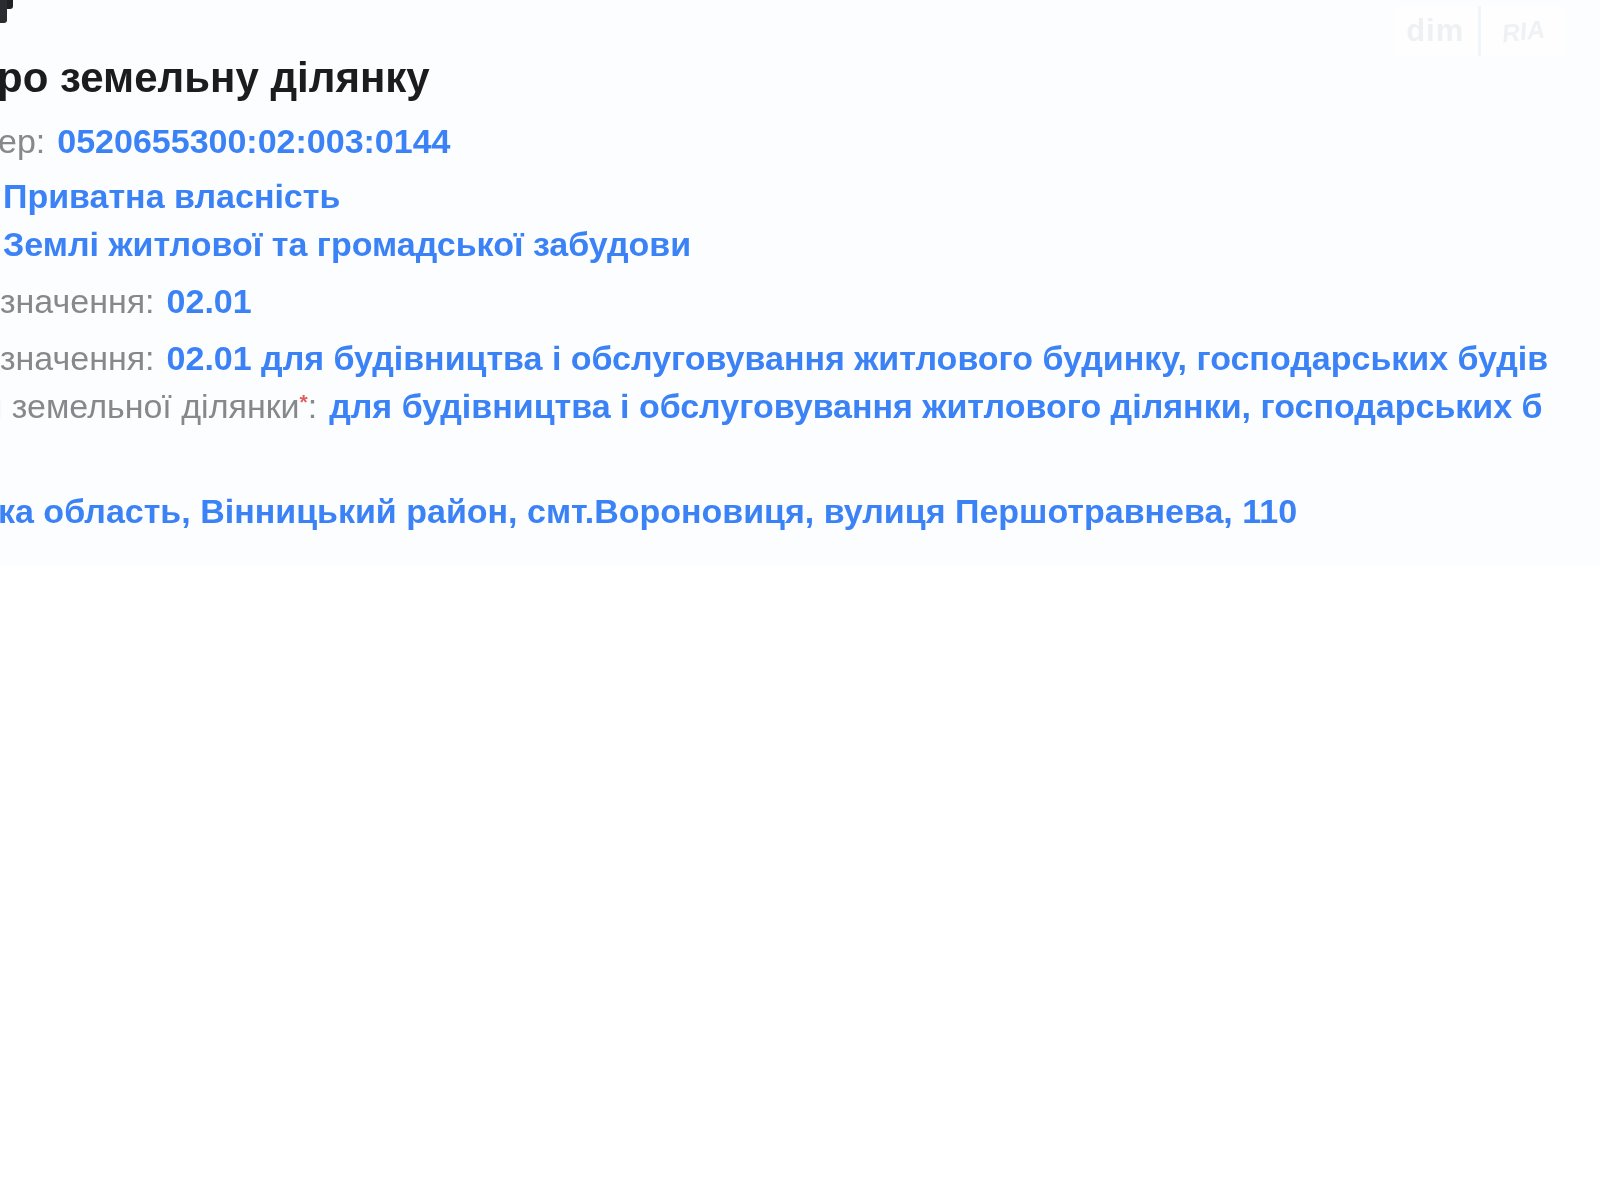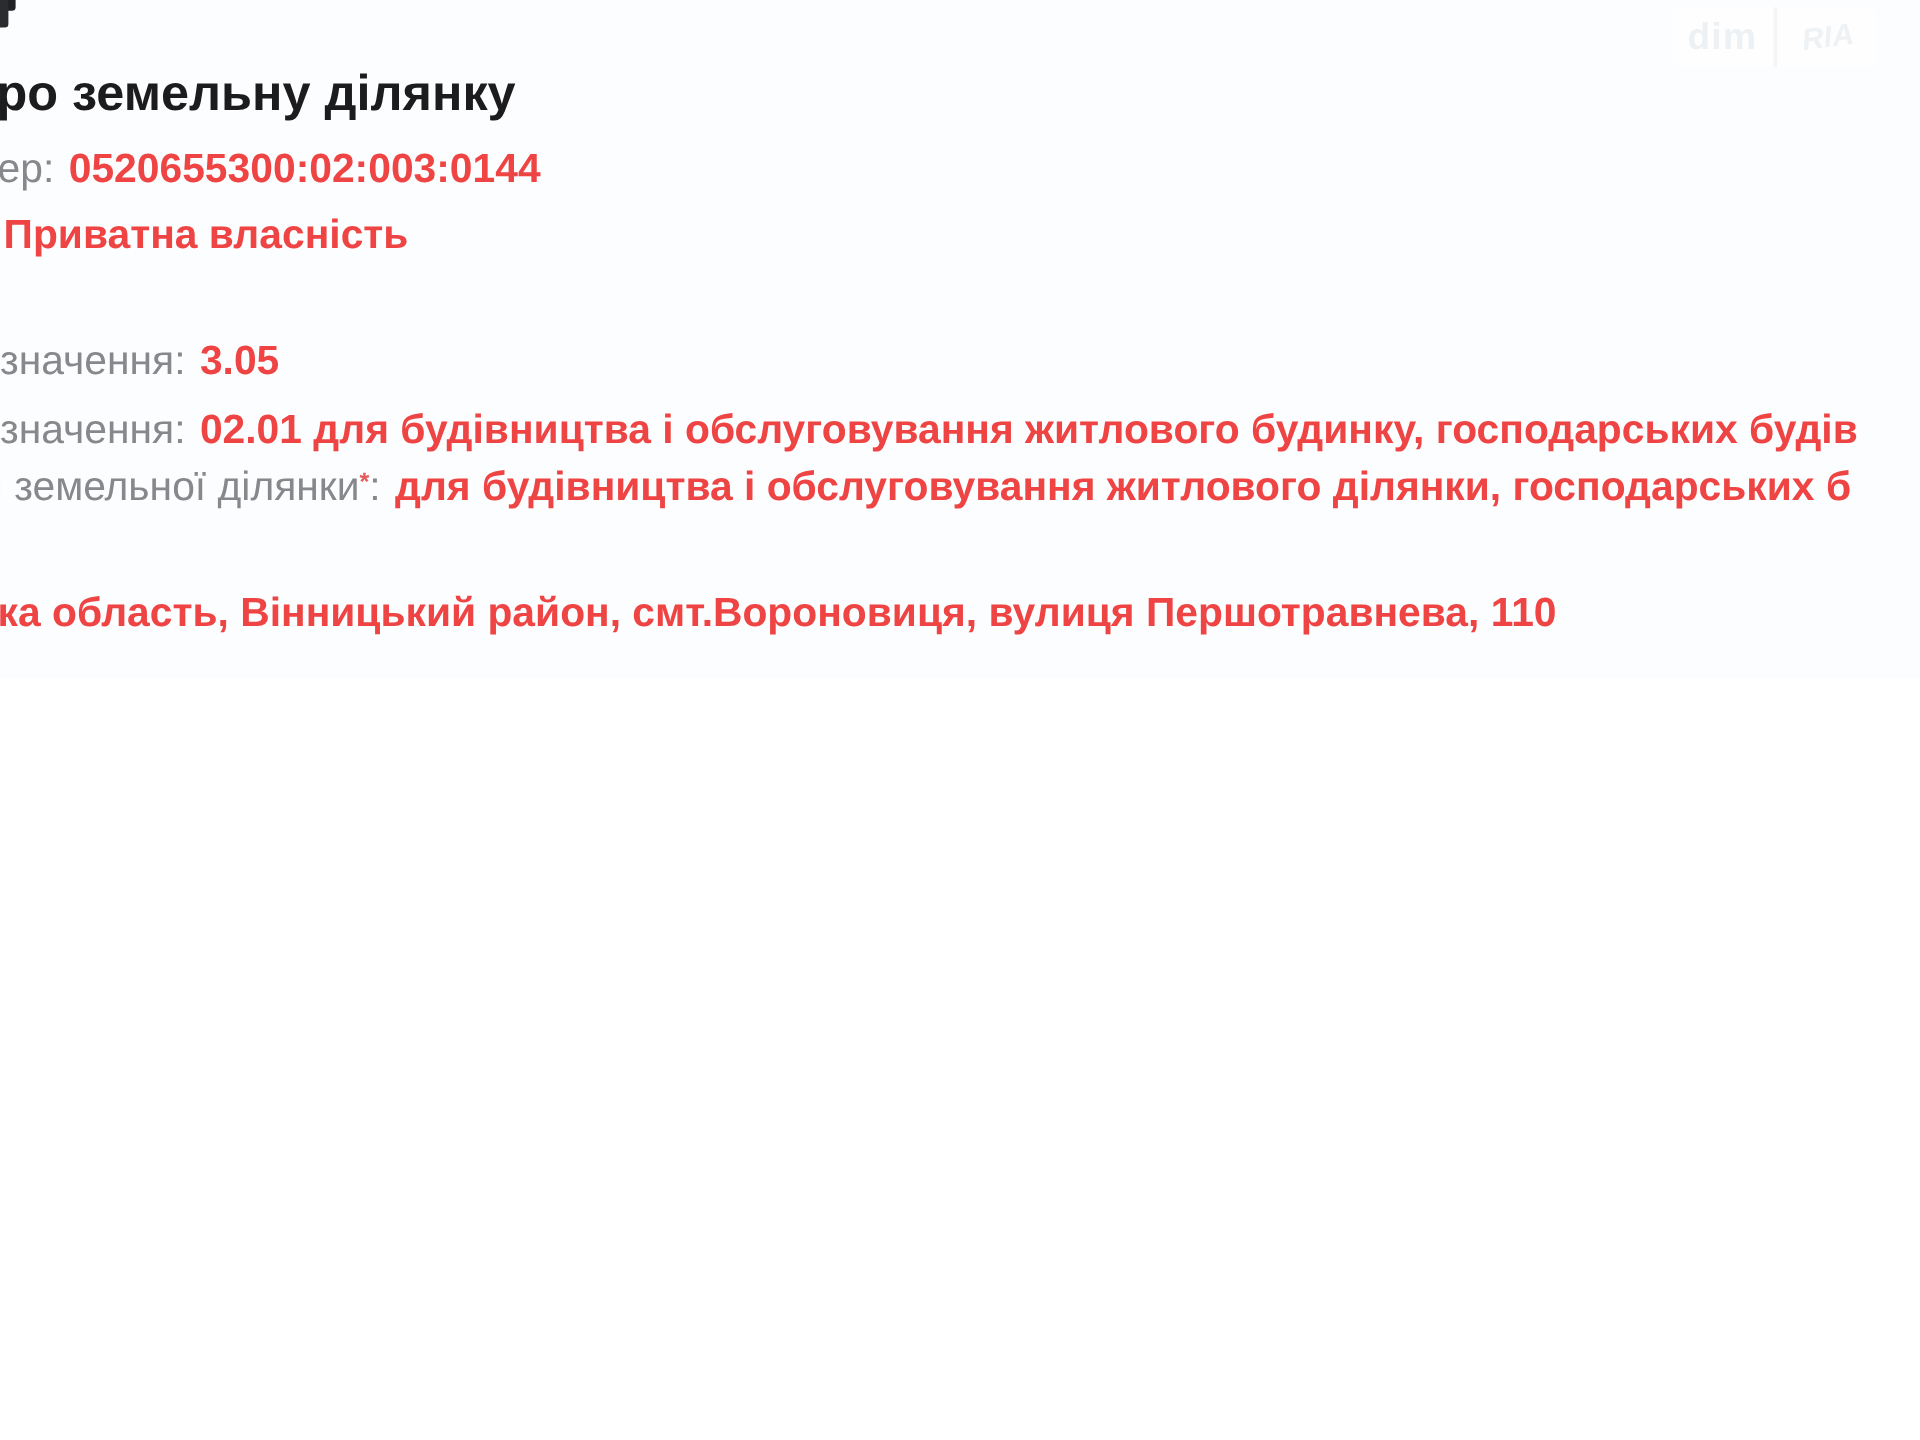--- a/index.html
+++ b/index.html
@@ -45,21 +45,21 @@
     position: absolute;
     font-size: 34px; line-height: 44px;
     white-space: nowrap;
     color: #1d1d1f;
   }
   .lbl {
     color: #86888b;
     font-weight: normal;
   }
   .val {
-    color: #ef4444;
+    color: #3b82f6;
     font-weight: bold;
     margin-top: 28px;
   }
   .gap { display: inline-block; width: 12px; }
   .req-asterisk {
     color: #e25c5c;
     font-size: 21px;
     font-weight: bold;
     vertical-align: top;
     position: relative; top: -4px;
@@ -107,23 +107,26 @@
   <h1 class="page-title">ро земельну ділянку</h1>
 
   <div class="row row-cadastral">
     <span class="lbl">ер:</span><span class="gap"></span><span class="val">0520655300:02:003:0144</span>
   </div>
 
   <div class="row row-ownership">
     <span class="val">Приватна власність</span>
   </div>
 
+  <div class="row row-category">
+    <span class="val">Землі житлової та громадської забудови</span>
+  </div>
 
   <div class="row row-purposecode">
-    <span class="lbl">значення:</span><span class="gap"></span><span class="val">3.05</span>
+    <span class="lbl">значення:</span><span class="gap"></span><span class="val">02.01</span>
   </div>
 
   <div class="row row-purposefull">
     <span class="lbl">значення:</span><span class="gap"></span><span class="val">02.01 для будівництва і обслуговування житлового будинку, господарських будів</span>
   </div>
 
   <div class="row row-landpurpose">
     <span class="lbl">я земельної ділянки</span><sup class="req-asterisk">*</sup><span class="lbl">:</span><span class="gap"></span><span class="val">для будівництва і обслуговування житлового ділянки, господарських б</span>
   </div>
 

